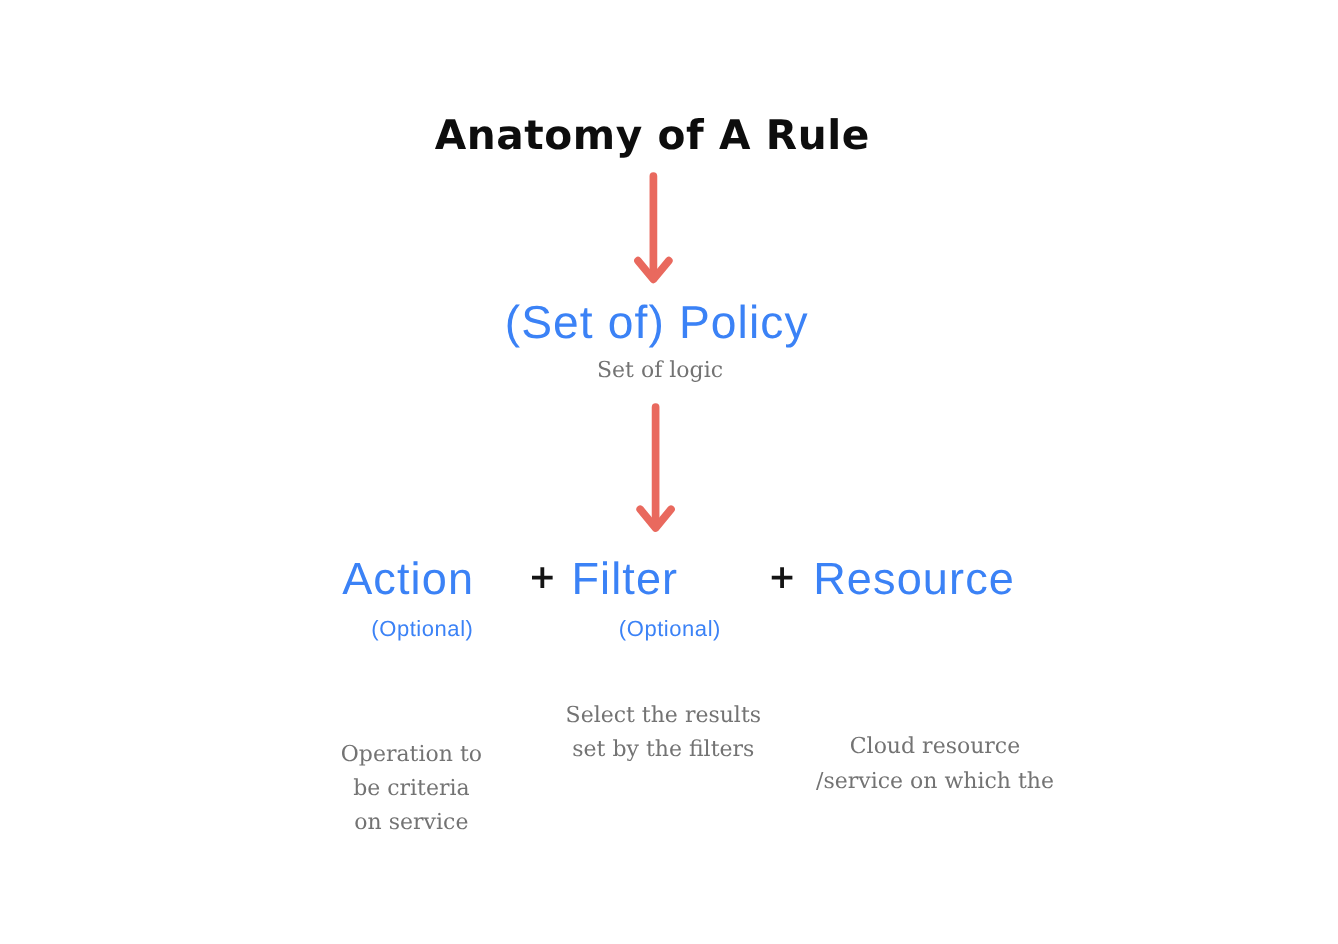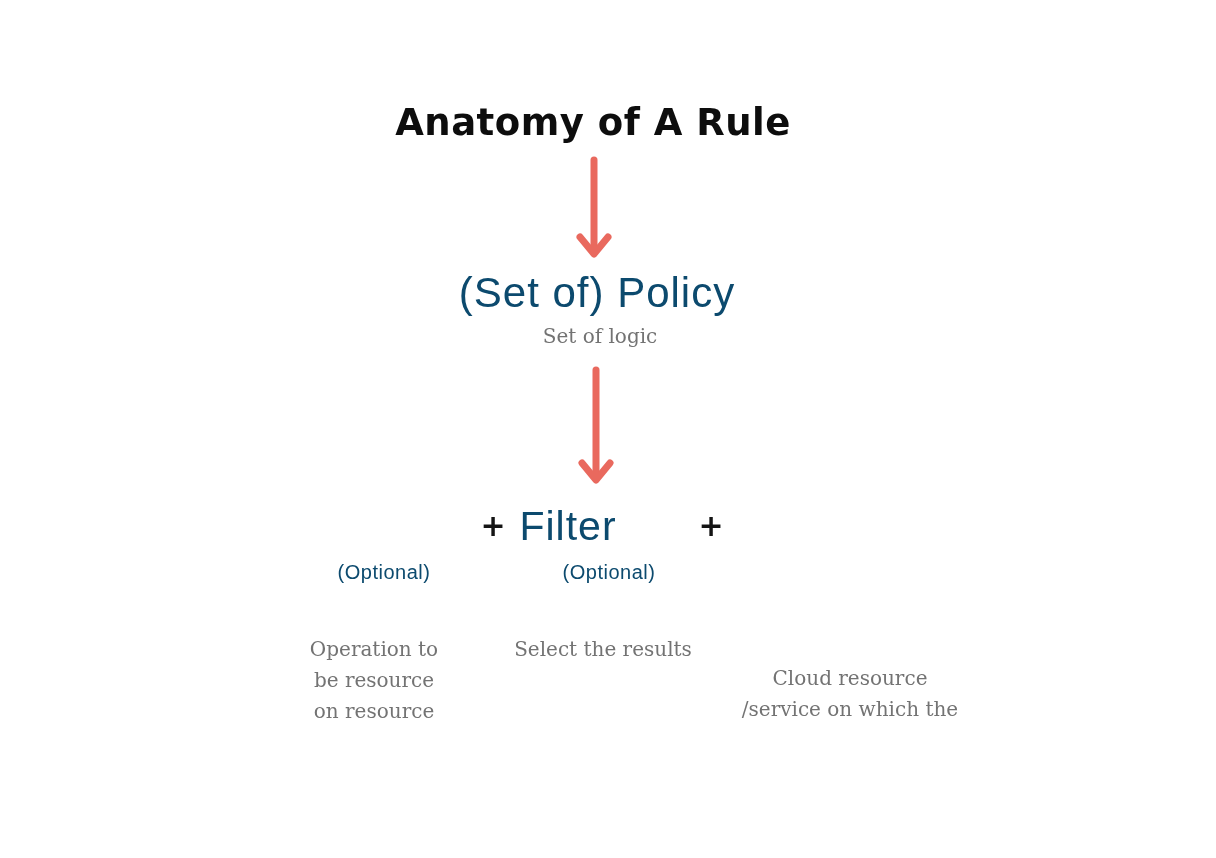--- a/index.html
+++ b/index.html
@@ -19,21 +19,21 @@
     font-family: "DejaVu Sans", sans-serif;
     font-weight: 800;
     font-size: 37px;
     letter-spacing: 0.5px;
     color: #0d0d0d;
   }
 
   .sans-light {
     font-family: "Liberation Sans", sans-serif;
     font-weight: 300;
-    color: #0c4a6e;
+    color: #3b82f6;
   }
   .policy-label { top: 269px; left: 597px; font-size: 42px; letter-spacing: 1px; }
   .policy-sub   { top: 324px; left: 600px; }
 
   .serif {
     font-family: "DejaVu Serif", serif;
     color: #737373;
     font-size: 20px;
   }
 
@@ -54,21 +54,21 @@
 
   .optional-note { top: 561px; font-size: 20px; letter-spacing: 0.5px; margin-left: 16px; }
   .note-action { left: 368px; }
   .note-filter { left: 593px; }
 
   .description {
     top: 634px;
     text-align: center;
     line-height: 31px;
   }
-  .desc-action   { left: 374px; }
+  .desc-action   { left: 374px; margin-top: 36px; }
   .desc-filter   { left: 603px; }
   .desc-resource { left: 850px; margin-top: 29px; }
 
   .arrow { position: absolute; }
   .arrow-1 { left: 572px; top: 156px; }
   .arrow-2 { left: 574px; top: 366px; }
 </style>
 </head>
 <body>
 
@@ -86,35 +86,38 @@
   <div class="abs sans-light policy-label">(Set of) Policy</div>
   <div class="abs serif policy-sub">Set of logic</div>
 
   <svg class="arrow arrow-2" width="44" height="120" viewBox="0 0 44 120" fill="none" xmlns="http://www.w3.org/2000/svg">
     <g stroke="#E9695E" stroke-width="7" stroke-linecap="round" stroke-linejoin="round" fill="none">
       <path d="M22 4 L22 113"></path>
       <path d="M8 97 L22 114 L36 97"></path>
     </g>
   </svg>
 
+  <div class="abs sans-light component-label label-action">Action</div>
   <div class="abs plus-sign plus-1">+</div>
   <div class="abs sans-light component-label label-filter">Filter</div>
   <div class="abs plus-sign plus-2">+</div>
+  <div class="abs sans-light component-label label-resource">Resource</div>
 
   <div class="abs sans-light optional-note note-action">(Optional)</div>
   <div class="abs sans-light optional-note note-filter">(Optional)</div>
 
   <div class="abs serif description desc-action">
     <div>Operation to</div>
-    <div>be resource</div>
-    <div>on resource</div>
+    <div>be criteria</div>
+    <div>on service</div>
   </div>
 
   <div class="abs serif description desc-filter">
     <div>Select the results</div>
+    <div>set by the filters</div>
   </div>
 
   <div class="abs serif description desc-resource">
     <div>Cloud resource</div>
     <div>/service on which the</div>
   </div>
 
 </div>
 
 </body></html>

